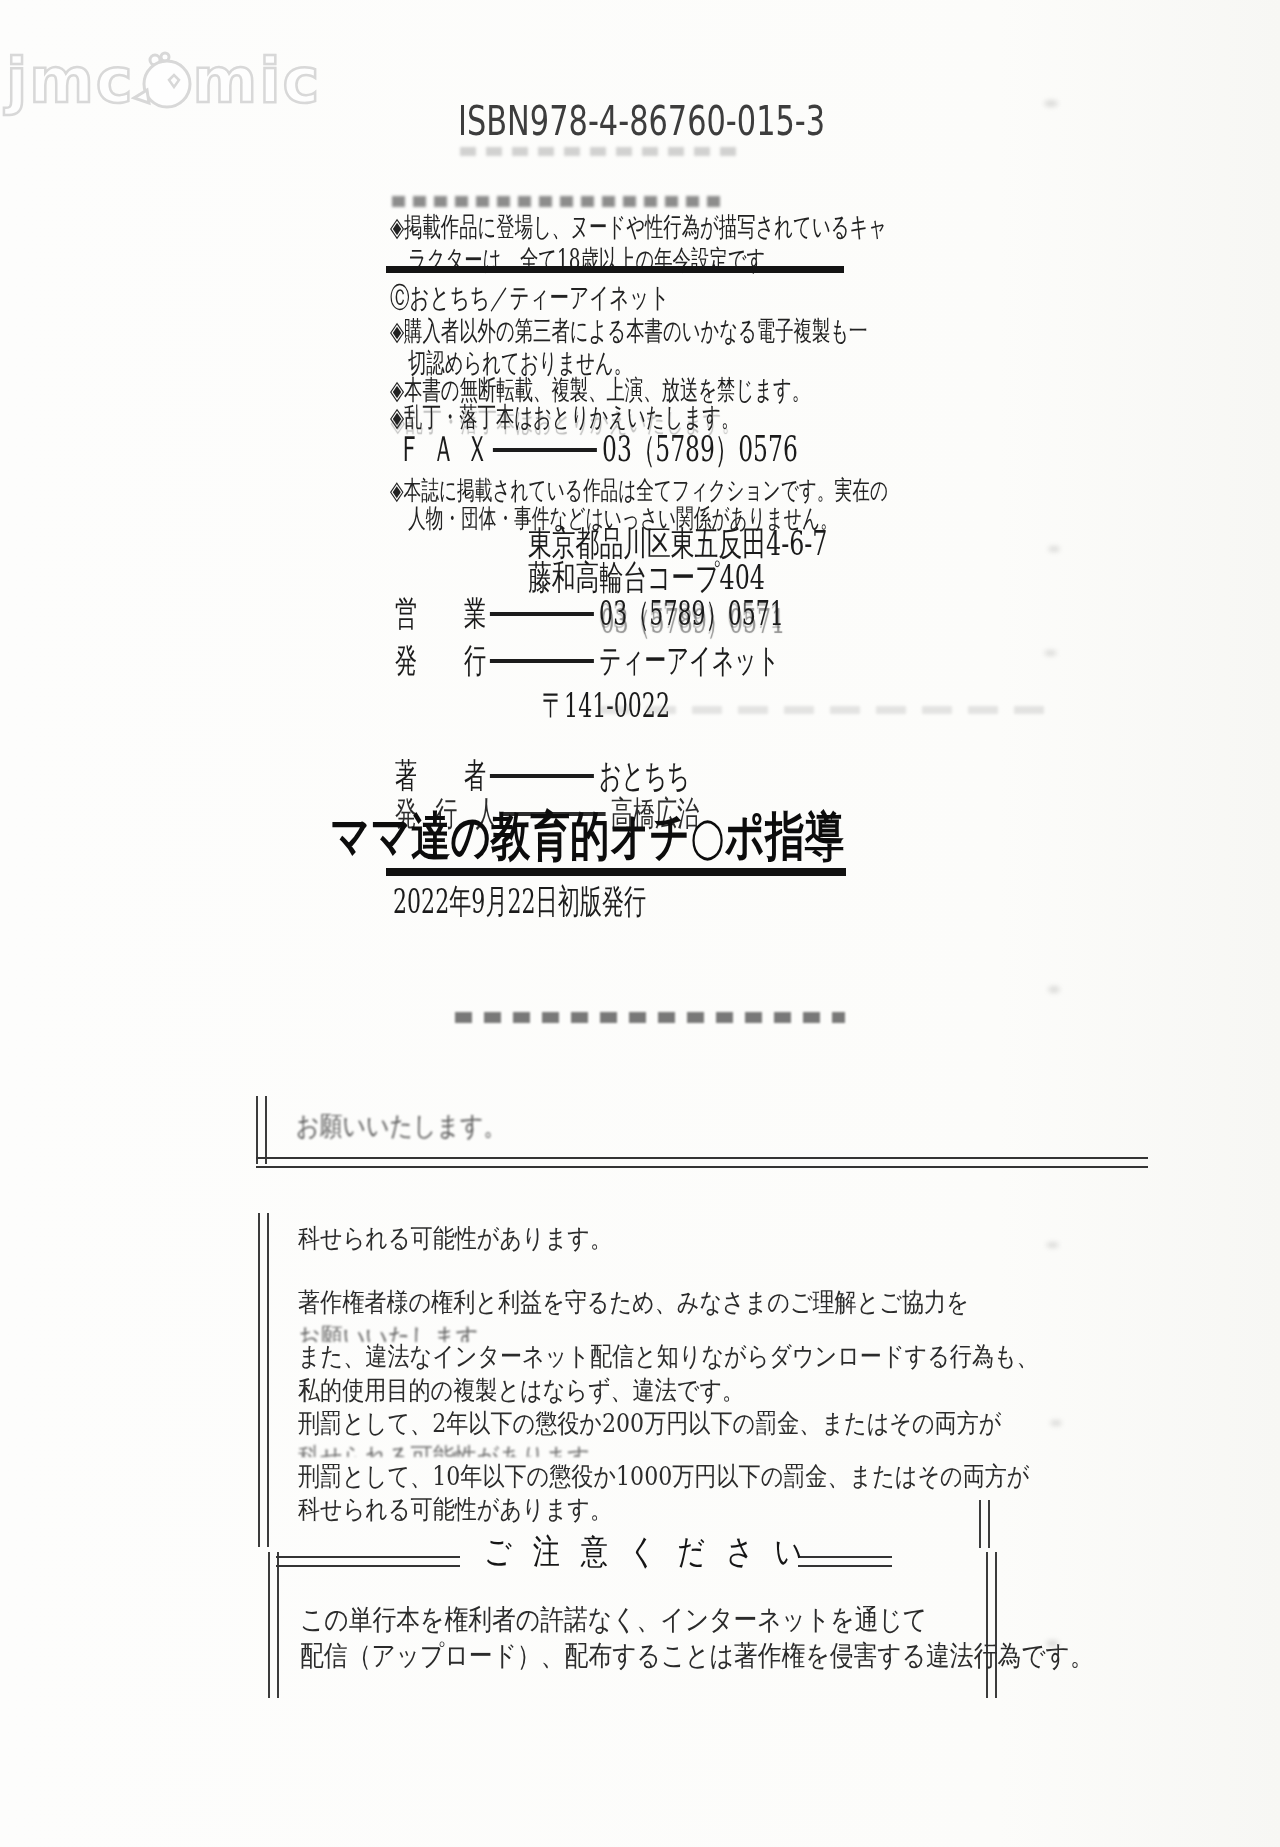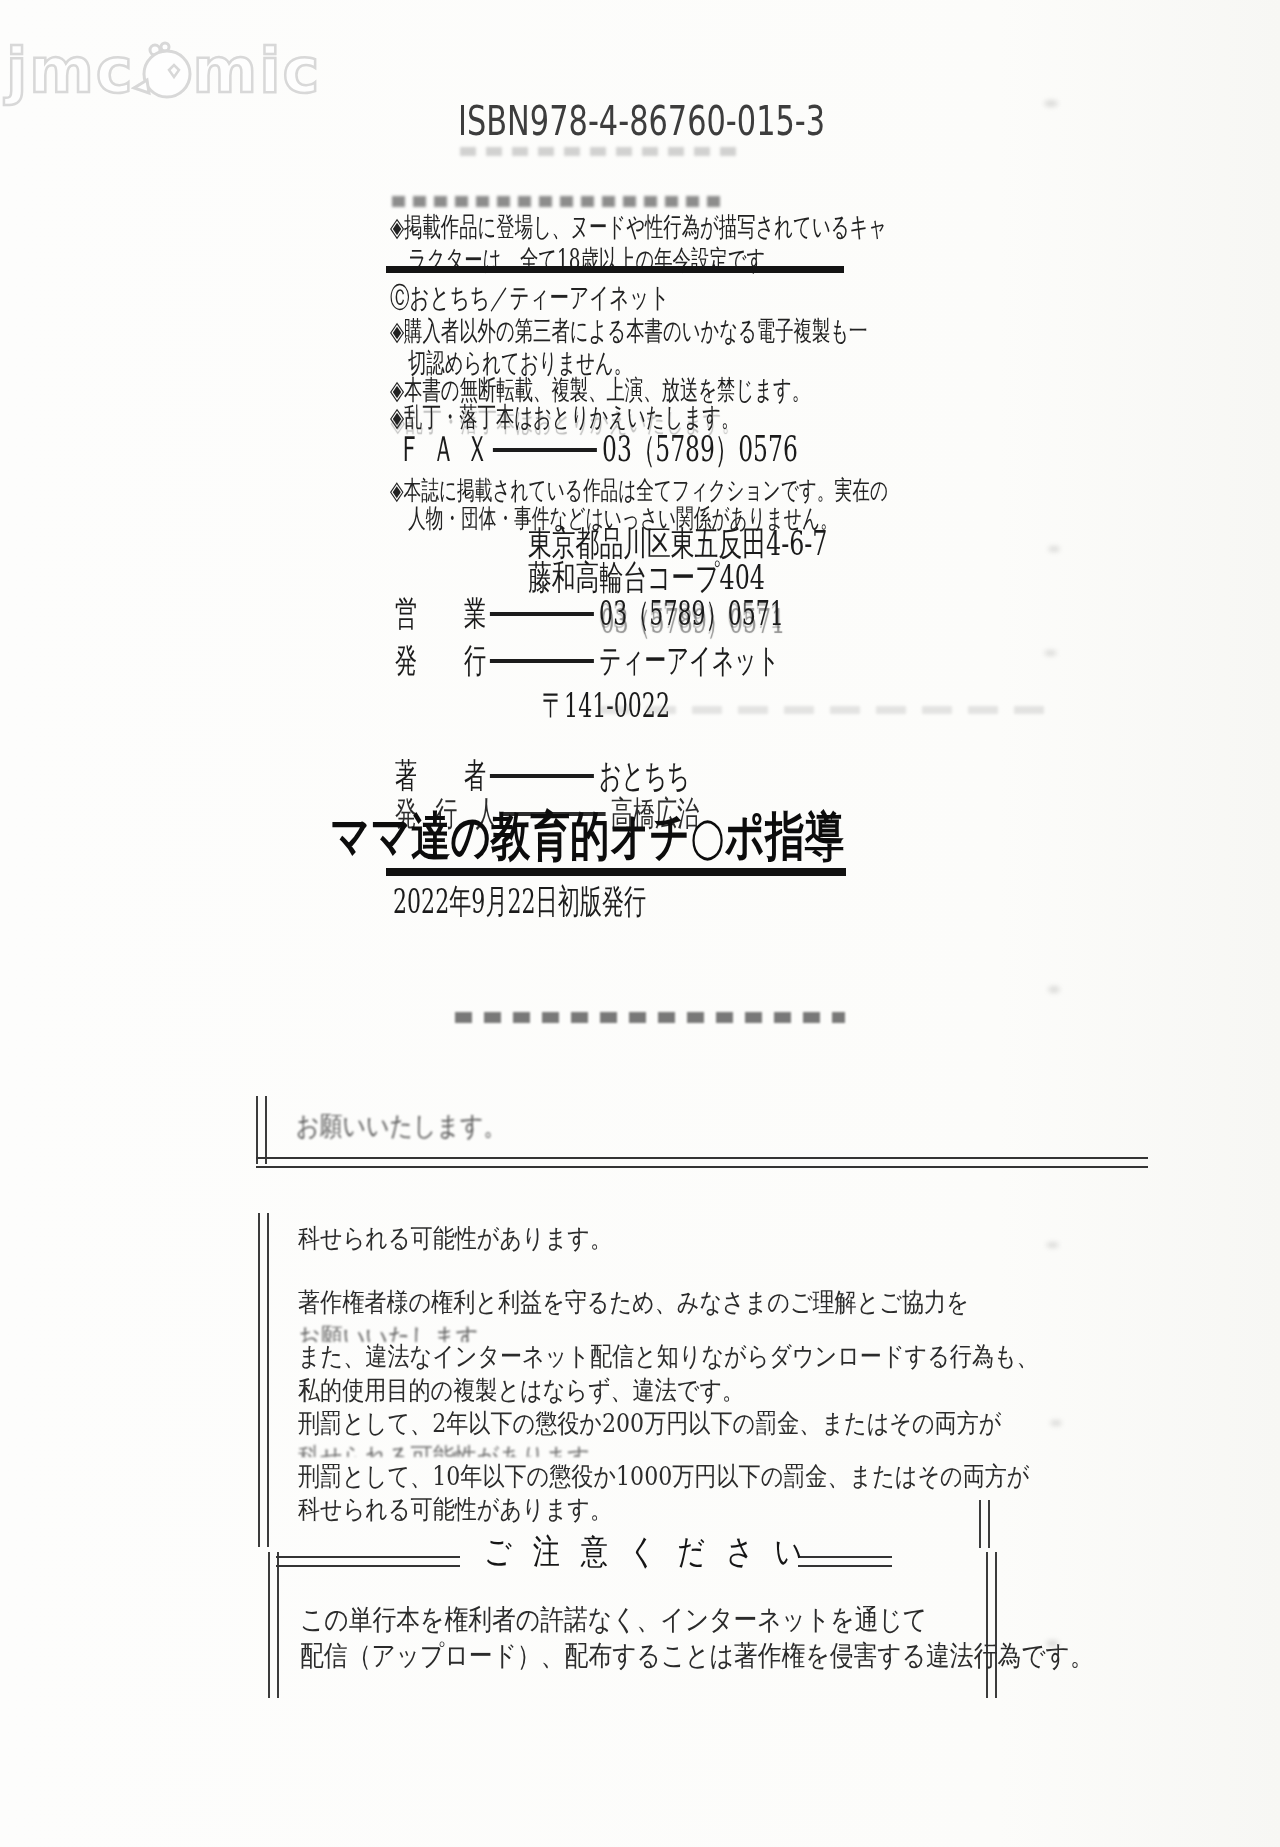--- a/index.html
+++ b/index.html
@@ -12,21 +12,21 @@
          transform-origin:0 0;line-height:1.15;}
   .small{font-size:27px;transform:scaleX(.68);}
   .mid{font-size:34px;transform:scaleX(.65);color:#1b1b1b;}
   .boxline{font-size:26px;transform:scaleX(.85);color:#2b2b2b;}
 
   .lbl{display:inline-block;text-align:justify;text-align-last:justify;width:140px;}
   .lbl3{display:inline-block;text-align:justify;text-align-last:justify;width:158px;}
   .dash{display:inline-block;width:160px;height:4px;background:#1c1c1c;vertical-align:9px;margin:0 8px 0 6px;}
 
   
-  #watermark{position:absolute;left:6px;top:34px;display:flex;align-items:center;opacity:.85;}
+  #watermark{position:absolute;left:6px;top:44px;display:flex;align-items:center;opacity:.85;}
   .wm-t{font-family:"DejaVu Sans","Liberation Sans",sans-serif;font-weight:bold;
         font-size:62px;color:#ffffff;-webkit-text-stroke:2.5px #d2d2d2;
         text-stroke:2.5px #d2d2d2;letter-spacing:2px;}
   #wm-bird{margin:0 -4px;}
 
   
   #isbn{position:absolute;left:458px;top:98px;font-size:40px;color:#3d3d3d;
         font-family:"DejaVu Sans","Liberation Sans",sans-serif;transform:scaleX(.76);transform-origin:0 0;}
 
   .ghoststrip{position:absolute;filter:blur(1.6px);}

